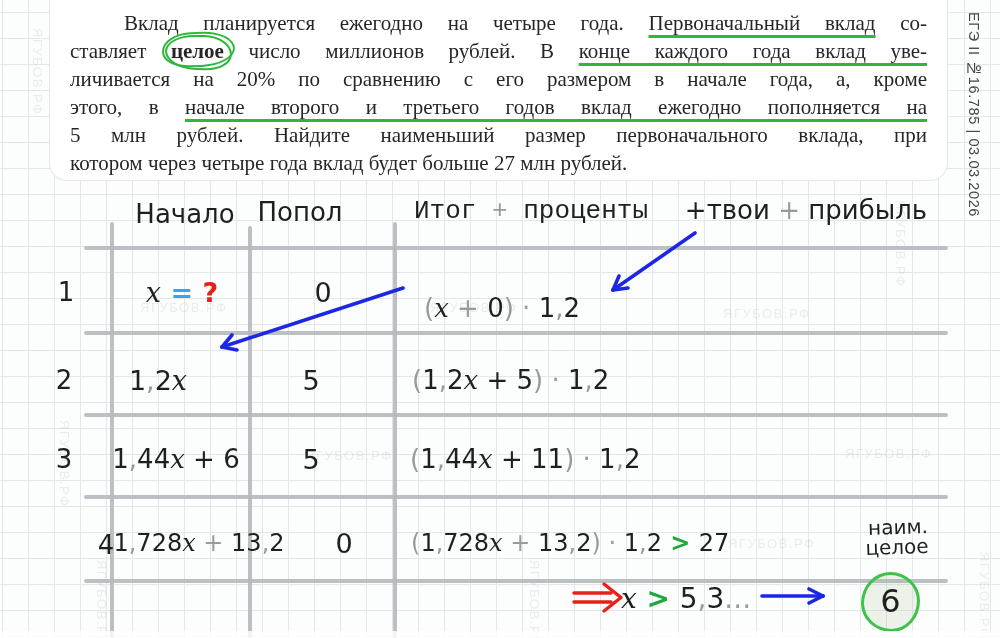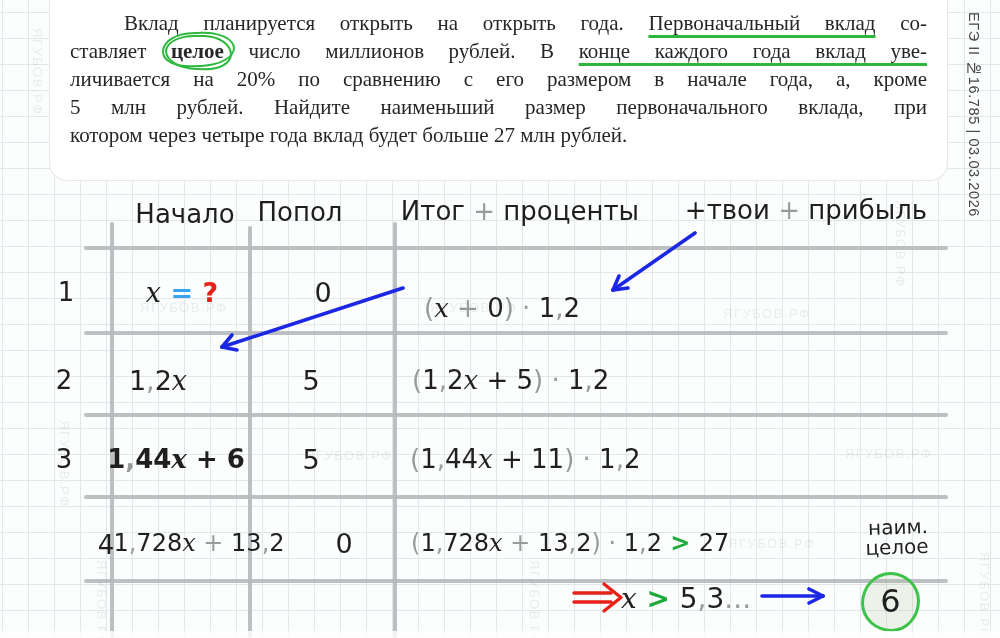--- a/index.html
+++ b/index.html
@@ -122,43 +122,44 @@
   <div class="tl" style="left:248px;top:226px;width:4px;height:412px;"></div>
   <div class="tl" style="left:393px;top:222px;width:4px;height:416px;"></div>
   <div class="tl" style="left:84px;top:246px;width:864px;height:4px;"></div>
   <div class="tl" style="left:84px;top:331px;width:864px;height:4px;"></div>
   <div class="tl" style="left:84px;top:413px;width:864px;height:4px;"></div>
   <div class="tl" style="left:84px;top:495px;width:864px;height:4px;"></div>
   <div class="tl" style="left:84px;top:579px;width:864px;height:4px;"></div>
 
   <div class="card">
     <div id="problem-lines">
-        <div class="pline first"><span>Вклад планируется открыть на открыть года. </span><span class="gu">Первоначальный вклад</span><span> со-</span></div>
+        <div class="pline first"><span>Вклад планируется ежегодно на четыре года. </span><span class="gu">Первоначальный вклад</span><span> со-</span></div>
         <div class="pline"><span>ставляет </span><span class="circled">целое</span><span> число миллионов рублей. В </span><span class="gu">конце каждого года вклад уве-</span></div>
         <div class="pline"><span>личивается на 20% по сравнению с его размером в начале года, а, кроме</span></div>
+        <div class="pline"><span>этого, в </span><span class="gu">начале второго и третьего годов вклад ежегодно пополняется на</span></div>
         <div class="pline"><span>5 млн рублей. Найдите наименьший размер первоначального вклада, при</span></div>
         <div class="pline last"><span>котором через четыре года вклад будет больше 27 млн рублей.</span></div>
       </div>
   </div>
 
   <div class="caption">ЕГЭ II №16.785 | 03.03.2026</div>
 
   <div class="hw c fs26" style="left:185px;top:214px;">Начало</div>
   <div class="hw c fs26" style="left:300px;top:212px;text-align:right;">Попол</div>
-  <div class="hw c fs26" style="left:520px;top:211px;"><span class="ink-k">Итог</span><span class="ink-g"> + </span><span class="ink-k">проценты</span></div>
+  <div class="hw c fs26" style="left:531px;top:211px;font-family:Liberation Mono, monospace;"><span class="ink-k">Итог</span><span class="ink-g"> + </span><span class="ink-k">проценты</span></div>
   <div class="hw c fs26" style="left:806px;top:210px;"><span class="ink-k">+твои</span><span class="ink-g"> + </span><span class="ink-k">прибыль</span></div>
 
   <div class="hw c fs26" style="left:66px;top:292px;">1</div>
   <div class="hw c fs26" style="left:64px;top:380px;">2</div>
   <div class="hw c fs26" style="left:64px;top:459px;">3</div>
   <div class="hw c fs26" style="left:106px;top:545px;">4</div>
 
   <div class="hw c fs27" style="left:182px;top:292px;"><span class="ink-x">x</span><span class="ink-b"> = </span><span class="ink-r">?</span></div>
   <div class="hw c fs27" style="left:158px;top:380px;"><span class="ink-k">1</span><span class="ink-g">,</span><span class="ink-k">2</span><span class="ink-x">x</span></div>
-  <div class="hw c fs26" style="left:176px;top:459px;font-weight:bold;"><span class="ink-k">1</span><span class="ink-g">,</span><span class="ink-k">44</span><span class="ink-x">x</span><span class="ink-k"> + 6</span></div>
+  <div class="hw c fs26" style="left:176px;top:459px;"><span class="ink-k">1</span><span class="ink-g">,</span><span class="ink-k">44</span><span class="ink-x">x</span><span class="ink-k"> + 6</span></div>
   <div class="hw c fs24" style="left:199px;top:543px;text-align:center;"><span class="ink-k">1</span><span class="ink-g">,</span><span class="ink-k">728</span><span class="ink-x">x</span><span class="ink-g"> + </span><span class="ink-k">13</span><span class="ink-g">,</span><span class="ink-k">2</span></div>
 
   <div class="hw c fs27" style="left:323px;top:292px;">0</div>
   <div class="hw c fs27" style="left:311px;top:380px;">5</div>
   <div class="hw c fs27" style="left:311px;top:459px;">5</div>
   <div class="hw c fs27" style="left:344px;top:543px;">0</div>
 
   <div class="hw l fs26" style="left:424px;top:292px;margin-top:16px;"><span class="ink-g">(</span><span class="ink-x">x</span><span class="ink-g"> + </span><span class="ink-k">0</span><span class="ink-g">)</span><span class="ink-g"> · </span><span class="ink-k">1</span><span class="ink-g">,</span><span class="ink-k">2</span></div>
   <div class="hw l fs26" style="left:412px;top:380px;"><span class="ink-g">(</span><span class="ink-k">1</span><span class="ink-g">,</span><span class="ink-k">2</span><span class="ink-x">x</span><span class="ink-k"> + 5</span><span class="ink-g">)</span><span class="ink-g"> · </span><span class="ink-k">1</span><span class="ink-g">,</span><span class="ink-k">2</span></div>
   <div class="hw l fs26" style="left:410px;top:459px;"><span class="ink-g">(</span><span class="ink-k">1</span><span class="ink-g">,</span><span class="ink-k">44</span><span class="ink-x">x</span><span class="ink-k"> + 11</span><span class="ink-g">)</span><span class="ink-g"> · </span><span class="ink-k">1</span><span class="ink-g">,</span><span class="ink-k">2</span></div>

